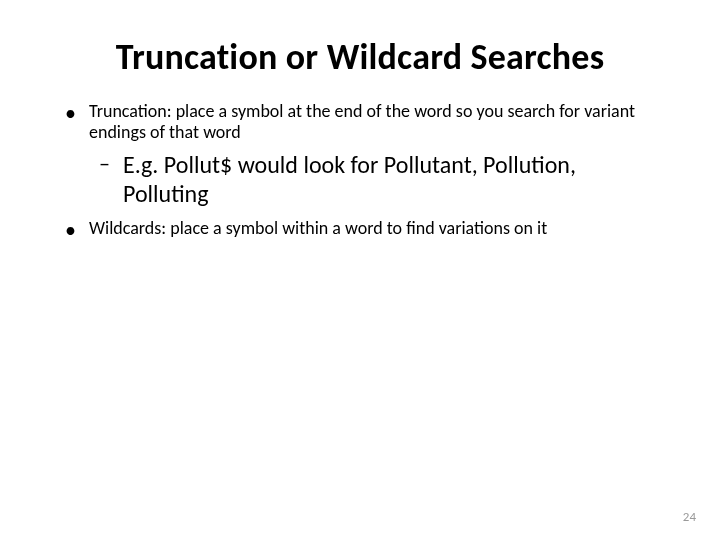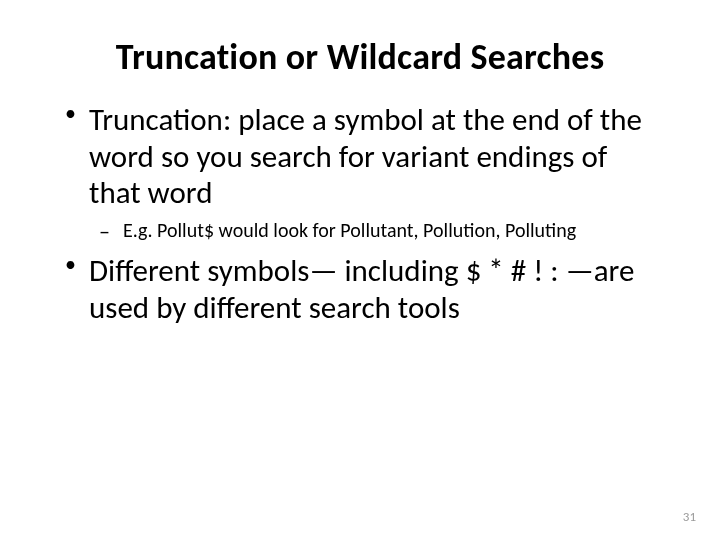--- a/index.html
+++ b/index.html
@@ -20,35 +20,35 @@
       font-size: 36px;
       font-weight: 700;
       text-align: center;
       margin-bottom: 22px;
       letter-spacing: 0.2px;
     }
     .bullet-list {
       list-style: none;
     }
     .bullet-item {
-      font-size: 31px;
+      font-size: 18px;
       line-height: 1.18;
       margin-bottom: 8px;
       padding-left: 34px;
       position: relative;
     }
     .bullet-item::before {
       content: "•";
       position: absolute;
       left: 10px;
       top: 0;
       font-size: 22px;
     }
     .sub-bullet-item {
-      font-size: 20px;
+      font-size: 24px;
       line-height: 1.18;
       margin-top: 6px;
       margin-bottom: 10px;
       padding-left: 68px;
       position: relative;
     }
     .sub-bullet-item::before {
       content: "–";
       position: absolute;
       left: 44px;
@@ -65,17 +65,17 @@
   </style>
 </head>
 <body>
 
 <h1 class="title">Truncation or Wildcard Searches</h1>
 
 <ul class="bullet-list">
   <li class="bullet-item">Truncation:  place a symbol at the end of the word so you search for variant endings of that word</li>
   <li class="sub-bullet-item">E.g. Pollut$ would look for Pollutant, Pollution, Polluting</li>
 
+  <li class="bullet-item">Wildcards: place a symbol within a word to find variations on it</li>
 
-  <li class="bullet-item">Different symbols— including $ * # ! : —are used by different search tools</li>
 </ul>
 
-<div class="page-number">31</div>
+<div class="page-number">24</div>
 
 </body></html>

